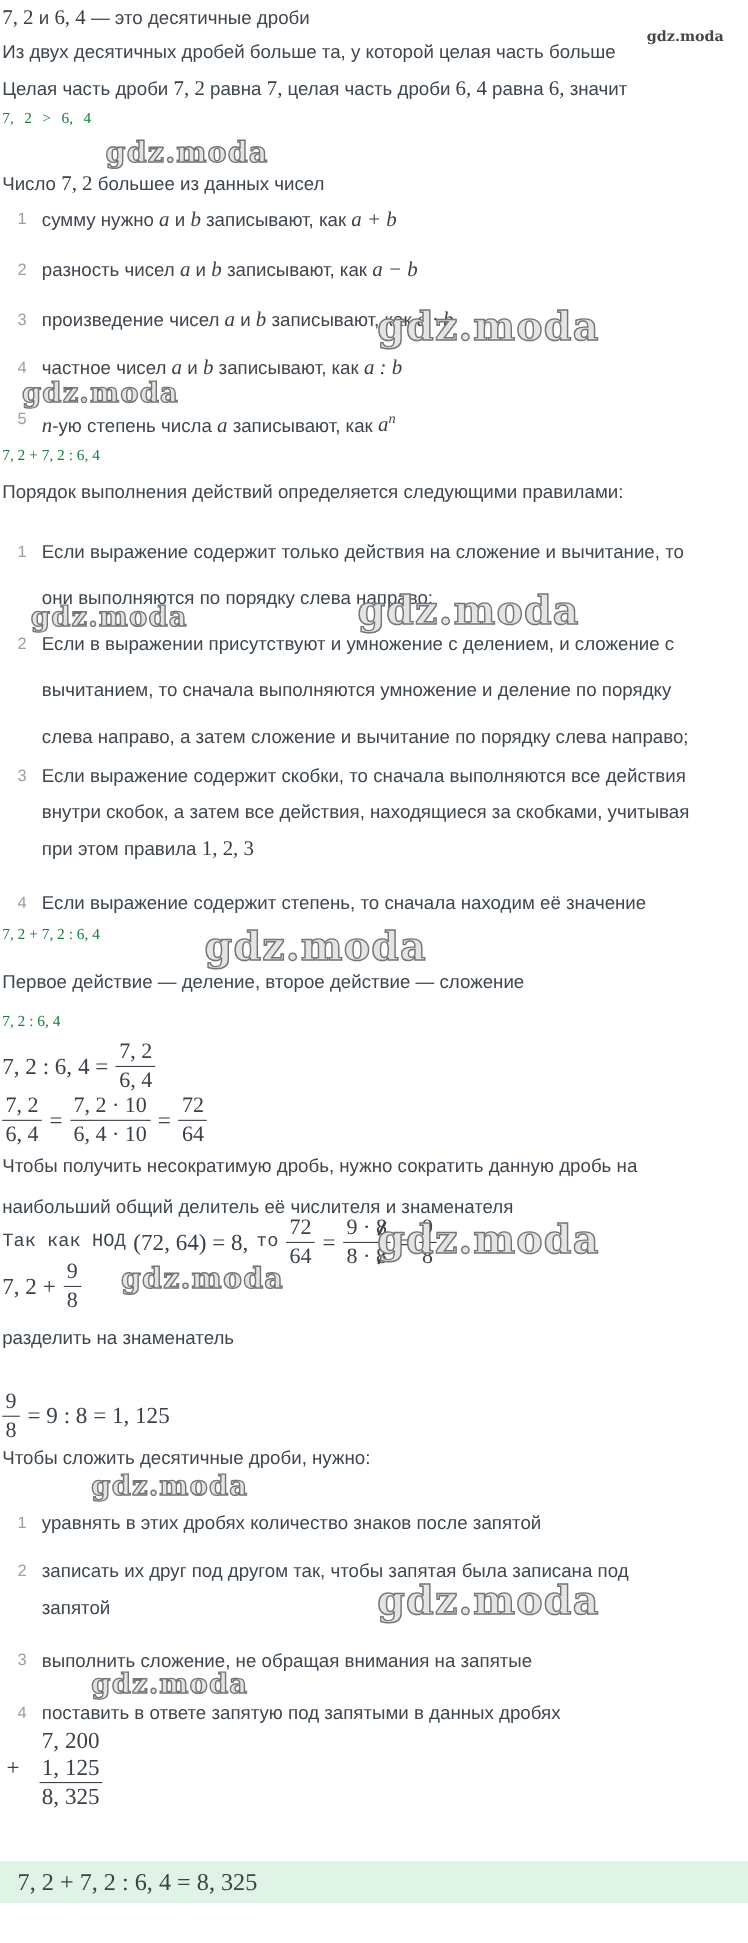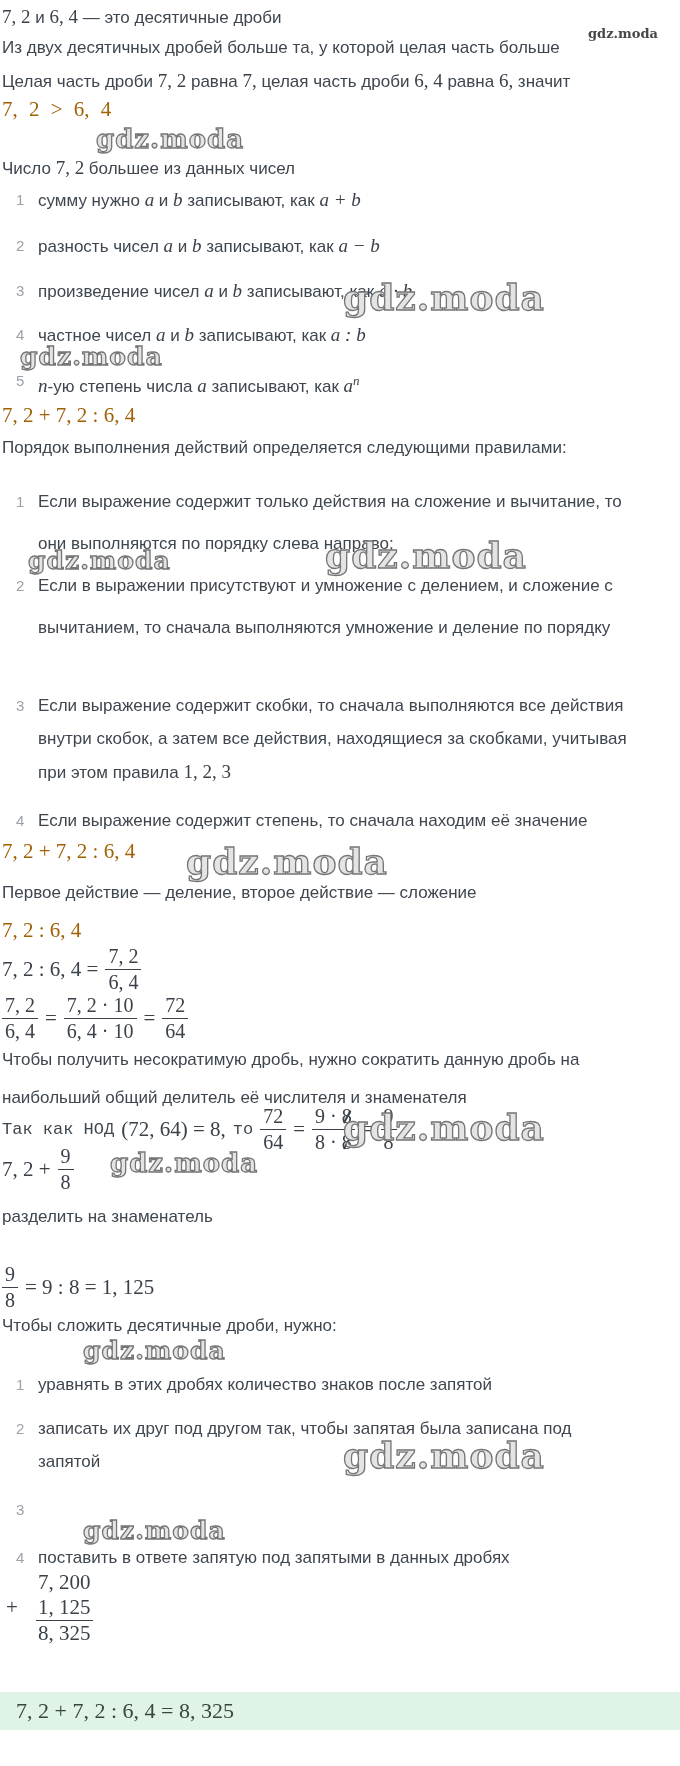--- a/index.html
+++ b/index.html
@@ -3,22 +3,22 @@
 <meta charset="utf-8">
 <style>
   html,body { margin:0; padding:0; background:#ffffff; }
   .page { position:relative; width:680px; height:1766px; background:#fff;
           font-family:"Liberation Sans", sans-serif; color:#3e464f; overflow:hidden; }
   .abs { position:absolute; left:2px; }
   .sans { font-size:17px; }
   .single { line-height:26px; white-space:nowrap; }
   .m  { font-family:"Liberation Serif", serif; font-size:19px; color:#3a414a; }
   .mi { font-family:"Liberation Serif", serif; font-size:19px; font-style:italic; color:#3a414a; }
-  .disp { font-family:"Liberation Serif", serif; font-size:21px; line-height:26px;
-          white-space:nowrap; color:#a16207;text-align:center; }
+  .disp { font-family:"Liberation Serif", serif; font-size:14px; line-height:26px;
+          white-space:nowrap; color:#15803d;text-align:center; }
   .mathrow { position:absolute; left:2px; display:flex; align-items:center; gap:7px;
              font-family:"Liberation Serif", serif; font-size:21px; color:#3a414a; white-space:nowrap; }
   .mathrow .t { font-family:Liberation Mono, monospace; font-size:17px; color:#3e464f; }
   .frac { display:inline-block; vertical-align:middle; text-align:center;
           font-family:"Liberation Serif", serif; font-size:20px; line-height:21px; }
   .frac .fn { display:block; border-bottom:1.6px solid #3a414a; padding:0 3px 2px; }
   .frac .fd { display:block; padding:2px 3px 0; }
   .li { position:absolute; left:38px; }
   .num { position:absolute; left:-22px; color:#9aa1a9; font-size:15px; }
   .cancel { position:relative; display:inline-block; }
@@ -79,20 +79,21 @@
       <div>Если выражение содержит только действия на сложение и вычитание, то</div>
       <div>они выполняются по порядку слева направо;</div>
     </div>
   <div class="wm" style="left:28px; top:546px; font-size:25px">gdz.moda</div>
   <div class="wm" style="left:325px; top:534px; font-size:36px">gdz.moda</div>
 
   <div class="li sans" style="top:565px; line-height:42px; width:620px">
       <span class="num">2</span>
       <div>Если в выражении присутствуют и умножение с делением, и сложение с</div>
       <div>вычитанием, то сначала выполняются умножение и деление по порядку</div>
+      <div>слева направо, а затем сложение и вычитание по порядку слева направо;</div>
     </div>
 
   <div class="li sans" style="top:689px; line-height:33px; width:640px">
       <span class="num">3</span>
       <div>Если выражение содержит скобки, то сначала выполняются все действия</div>
       <div>внутри скобок, а затем все действия, находящиеся за скобками, учитывая</div>
       <div><span>при этом правила </span><span class="m">1, 2, 3</span></div>
     </div>
 
   <div class="li single sans" style="top:808px"><span class="num">4</span><span>Если выражение содержит степень, то сначала находим её значение</span></div>
@@ -181,21 +182,21 @@
 
   <div class="li single sans" style="top:1372px"><span class="num">1</span><span>уравнять в этих дробях количество знаков после запятой</span></div>
 
   <div class="li sans" style="top:1412px; line-height:33px; width:560px">
       <span class="num">2</span>
       <div>записать их друг под другом так, чтобы запятая была записана под</div>
       <div>запятой</div>
     </div>
   <div class="wm" style="left:343px; top:1434px; font-size:36px">gdz.moda</div>
 
-  <div class="li single sans" style="top:1497px"><span class="num">3</span></div>
+  <div class="li single sans" style="top:1497px"><span class="num">3</span><span>выполнить сложение, не обращая внимания на запятые</span></div>
   <div class="wm" style="left:83px; top:1516px; font-size:25px">gdz.moda</div>
 
   <div class="li single sans" style="top:1545px"><span class="num">4</span><span>поставить в ответе запятую под запятыми в данных дробях</span></div>
 
   <div class="coladd">
     <div class="row">
         <span class="op"></span>
         <span class="val">7, 200</span>
       </div>
     <div class="row">

